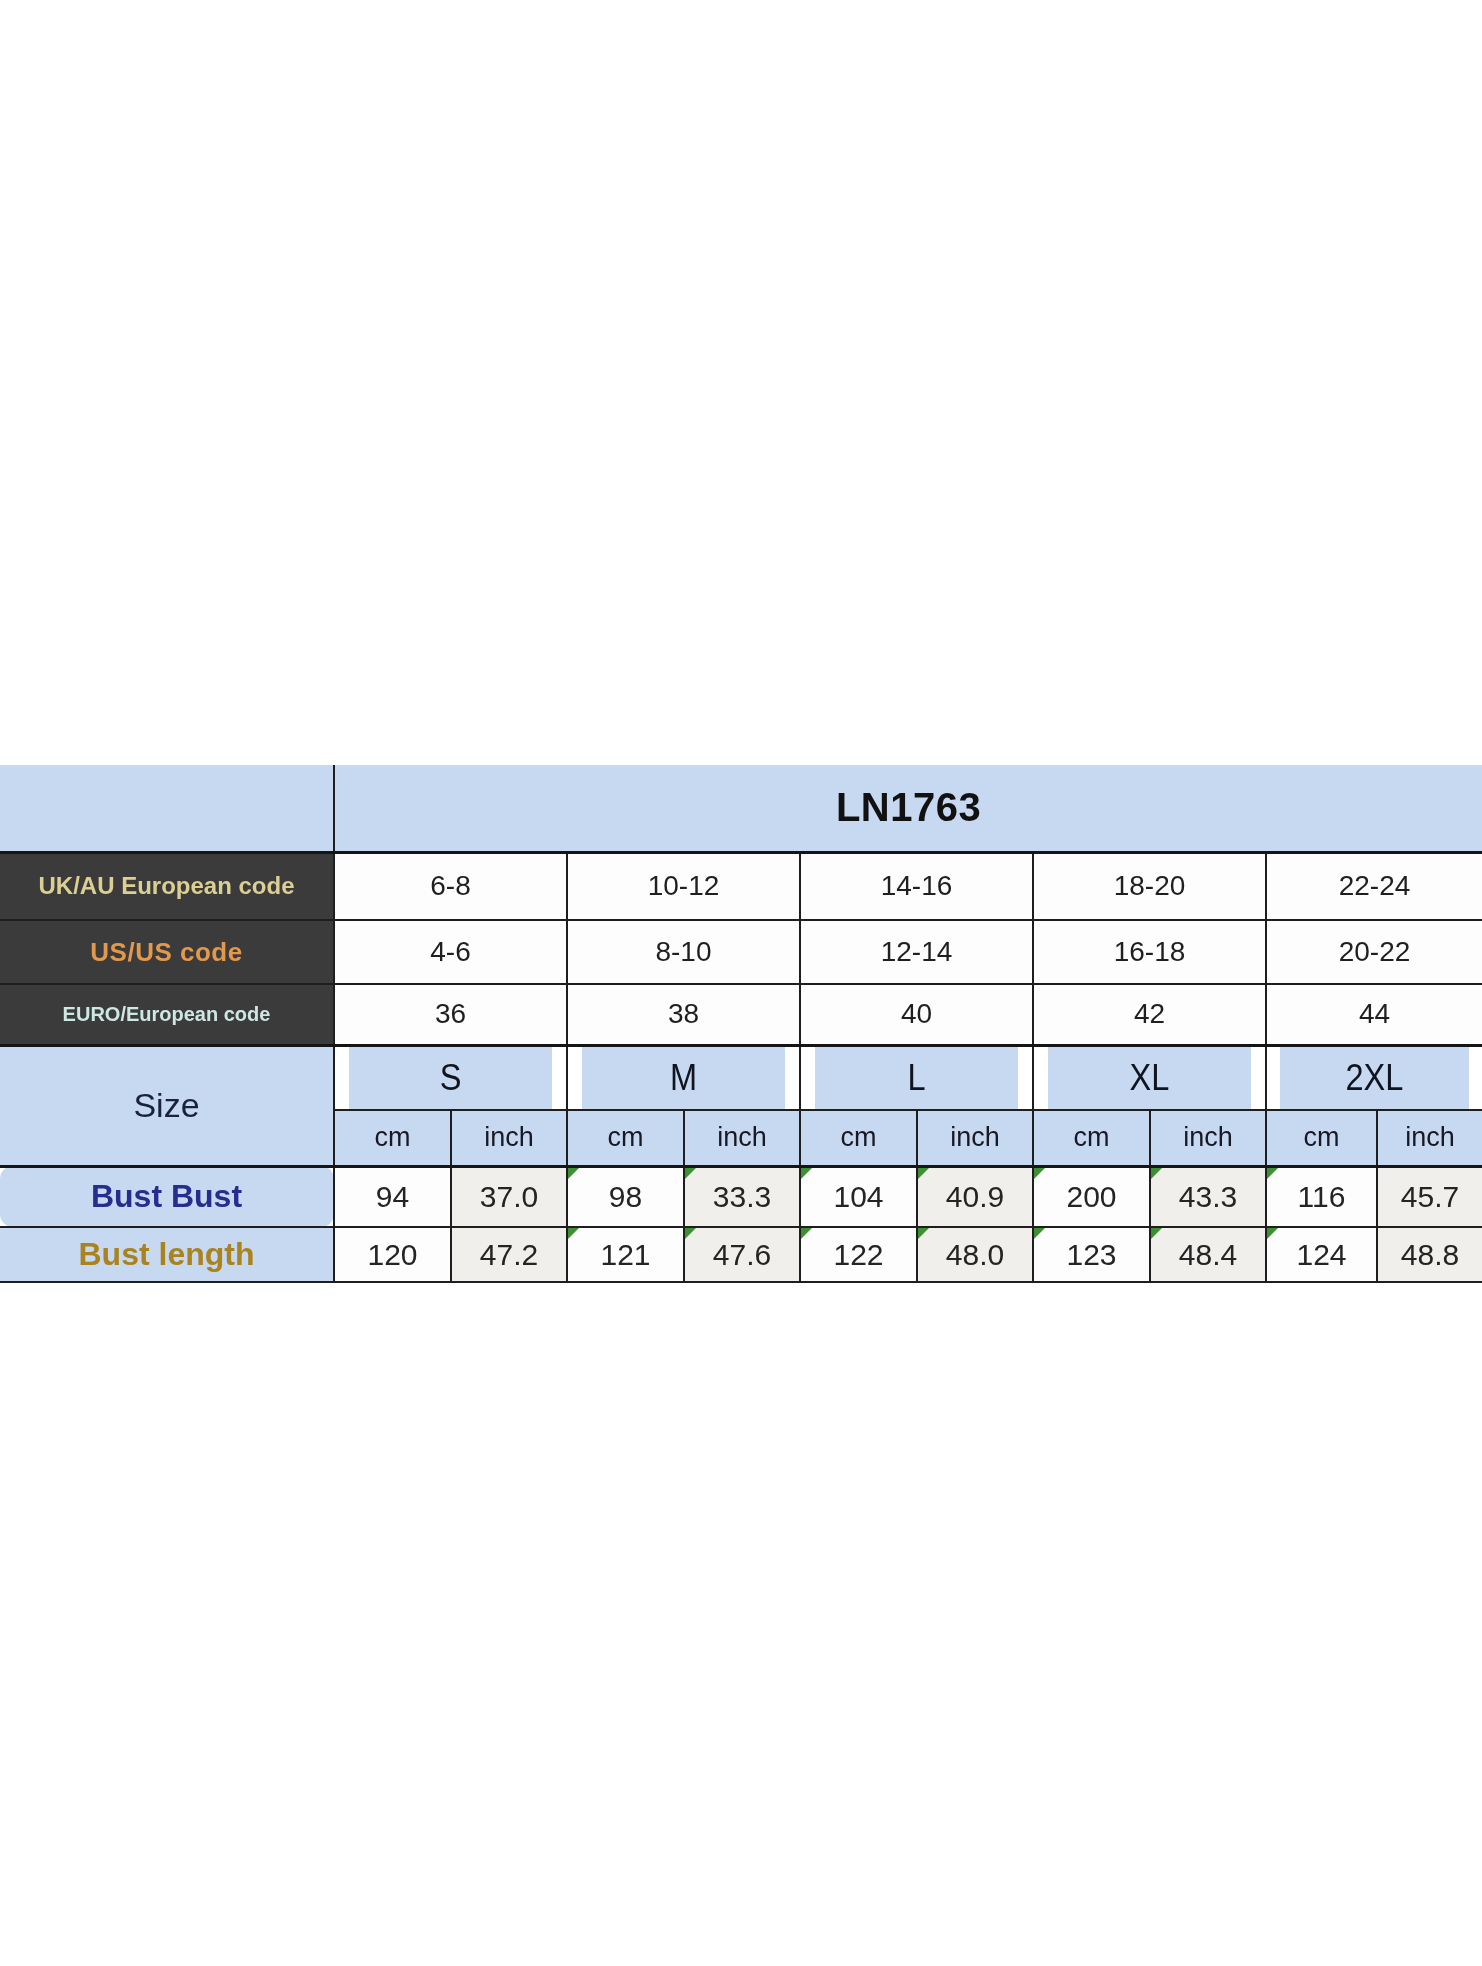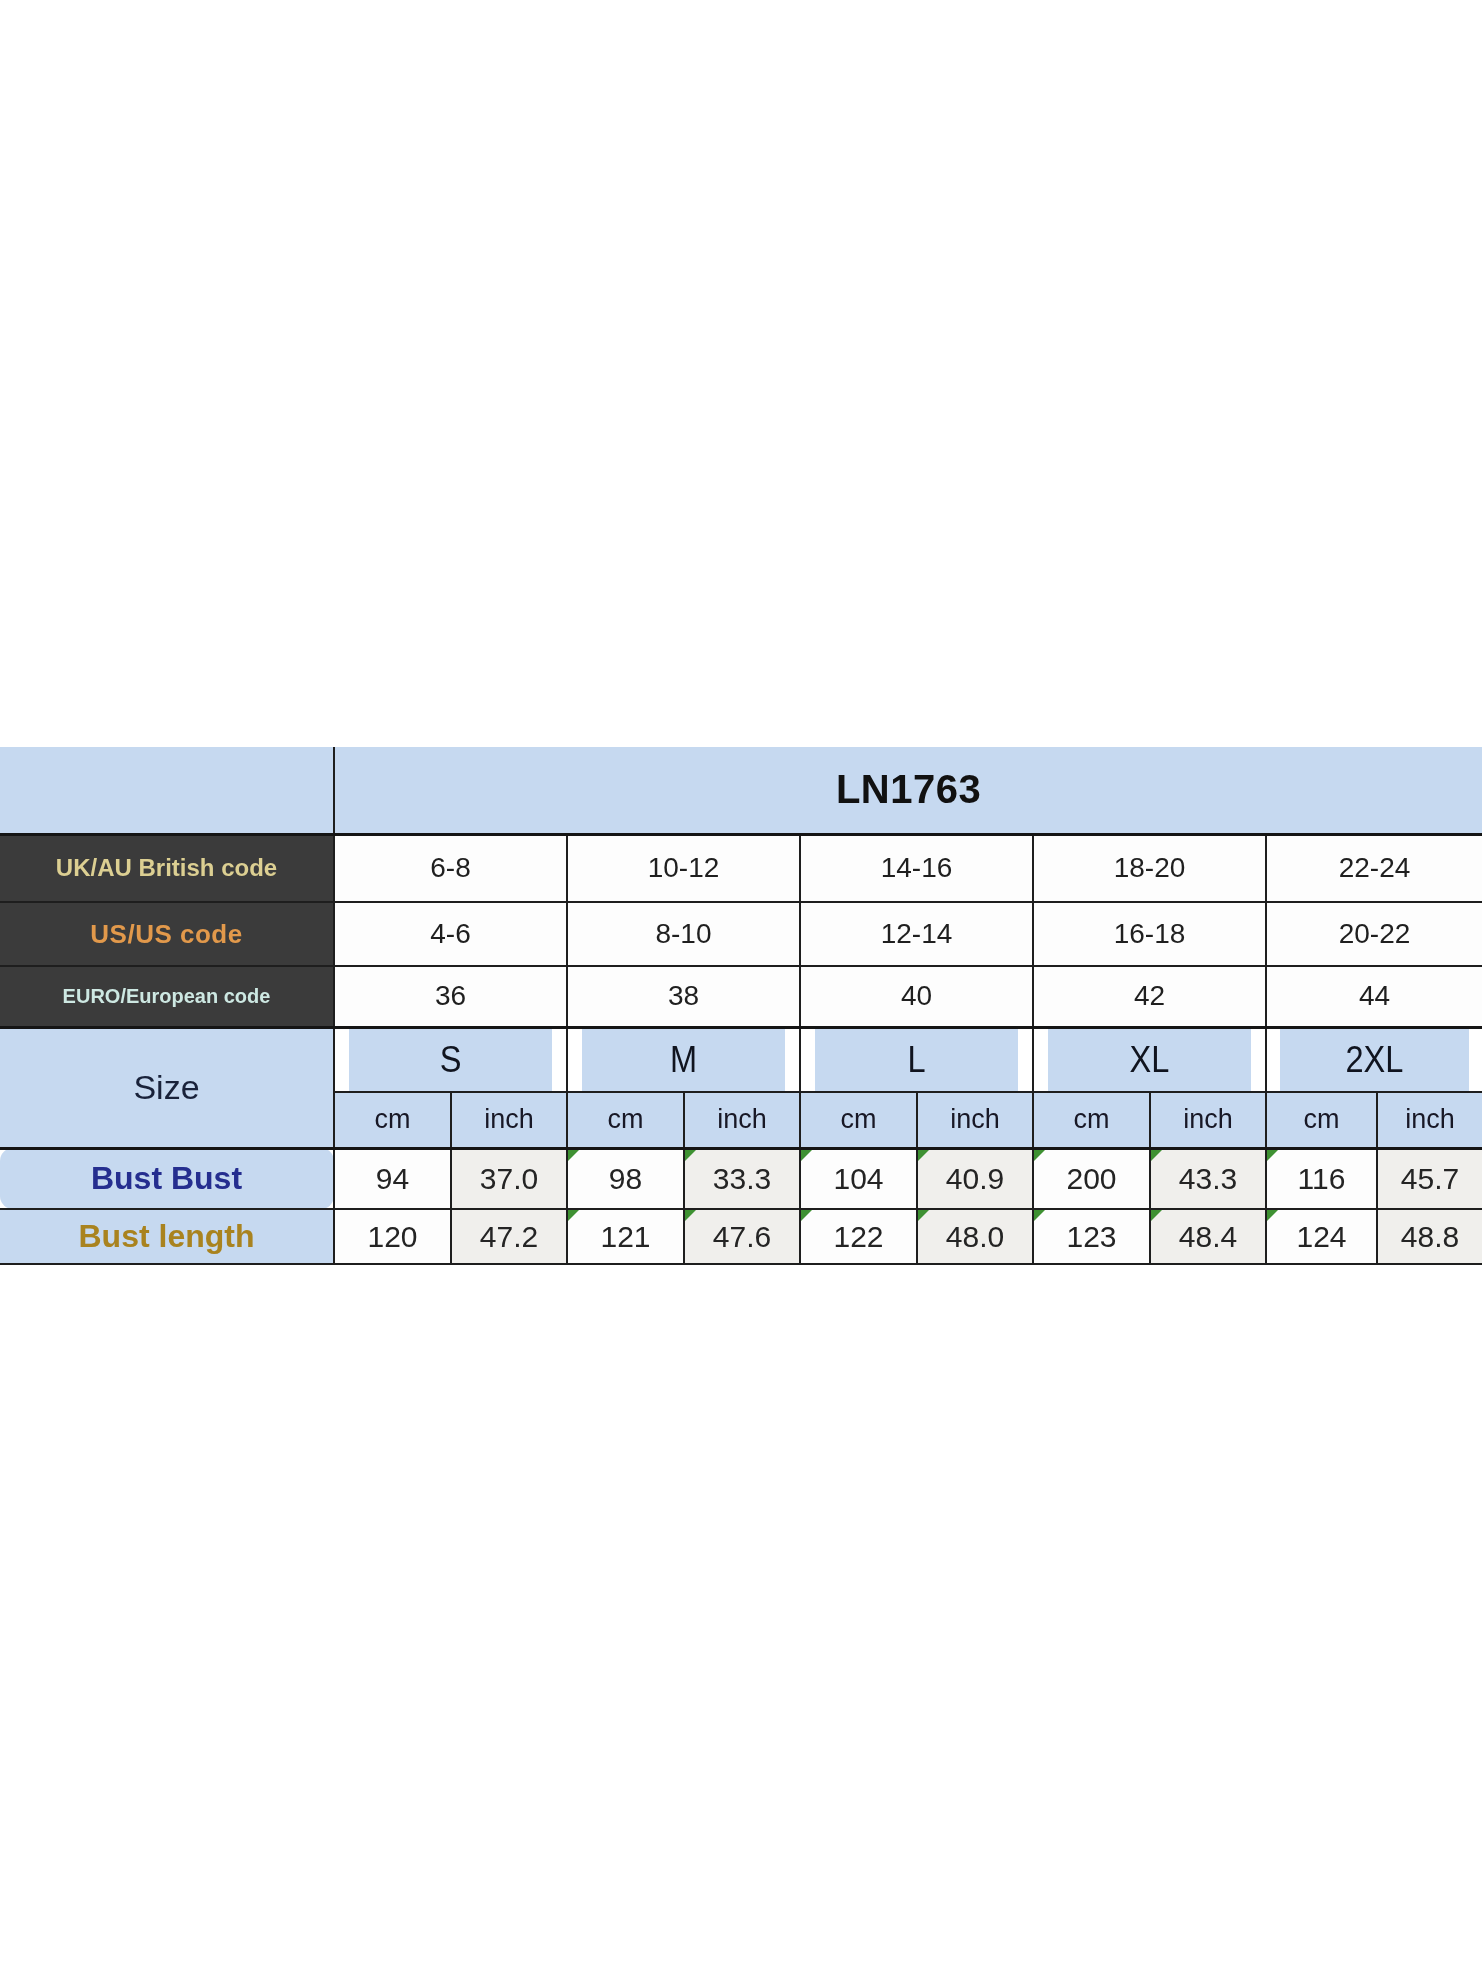--- a/index.html
+++ b/index.html
@@ -6,21 +6,21 @@
   .canvas {
     position: relative;
     width: 1482px;
     height: 1966px;
     background: #ffffff;
     overflow: hidden;
     font-family: "Liberation Sans", "DejaVu Sans", sans-serif;
   }
   table.size-chart {
     position: absolute;
-    top: 747px;
+    top: 765px;
     left: 0;
     width: 1482px;
     border-collapse: collapse;
     table-layout: fixed;
   }
   table.size-chart td {
     border: 2px solid #1e1e1e;
     text-align: center;
     vertical-align: middle;
     padding: 0;
@@ -109,21 +109,21 @@
         <col style="width:105px">
     </colgroup>
 
     <tbody>
         <tr class="r-title" style="height:87px">
       <td class="blue"></td>
       <td class="blue title-cell edge-right" colspan="10">LN1763</td>
     </tr>
 
     <tr class="thick-top" style="height:68px">
-      <td class="darkcell code-label lbl-uk">UK/AU British code</td>
+      <td class="darkcell code-label lbl-uk">UK/AU European code</td>
       <td class="code-val" colspan="2">6-8</td>
       <td class="code-val" colspan="2">10-12</td>
       <td class="code-val" colspan="2">14-16</td>
       <td class="code-val" colspan="2">18-20</td>
       <td class="code-val edge-right" colspan="2">22-24</td>
     </tr>
 
     <tr style="height:64px">
       <td class="darkcell code-label lbl-us">US/US code</td>
       <td class="code-val" colspan="2">4-6</td>

